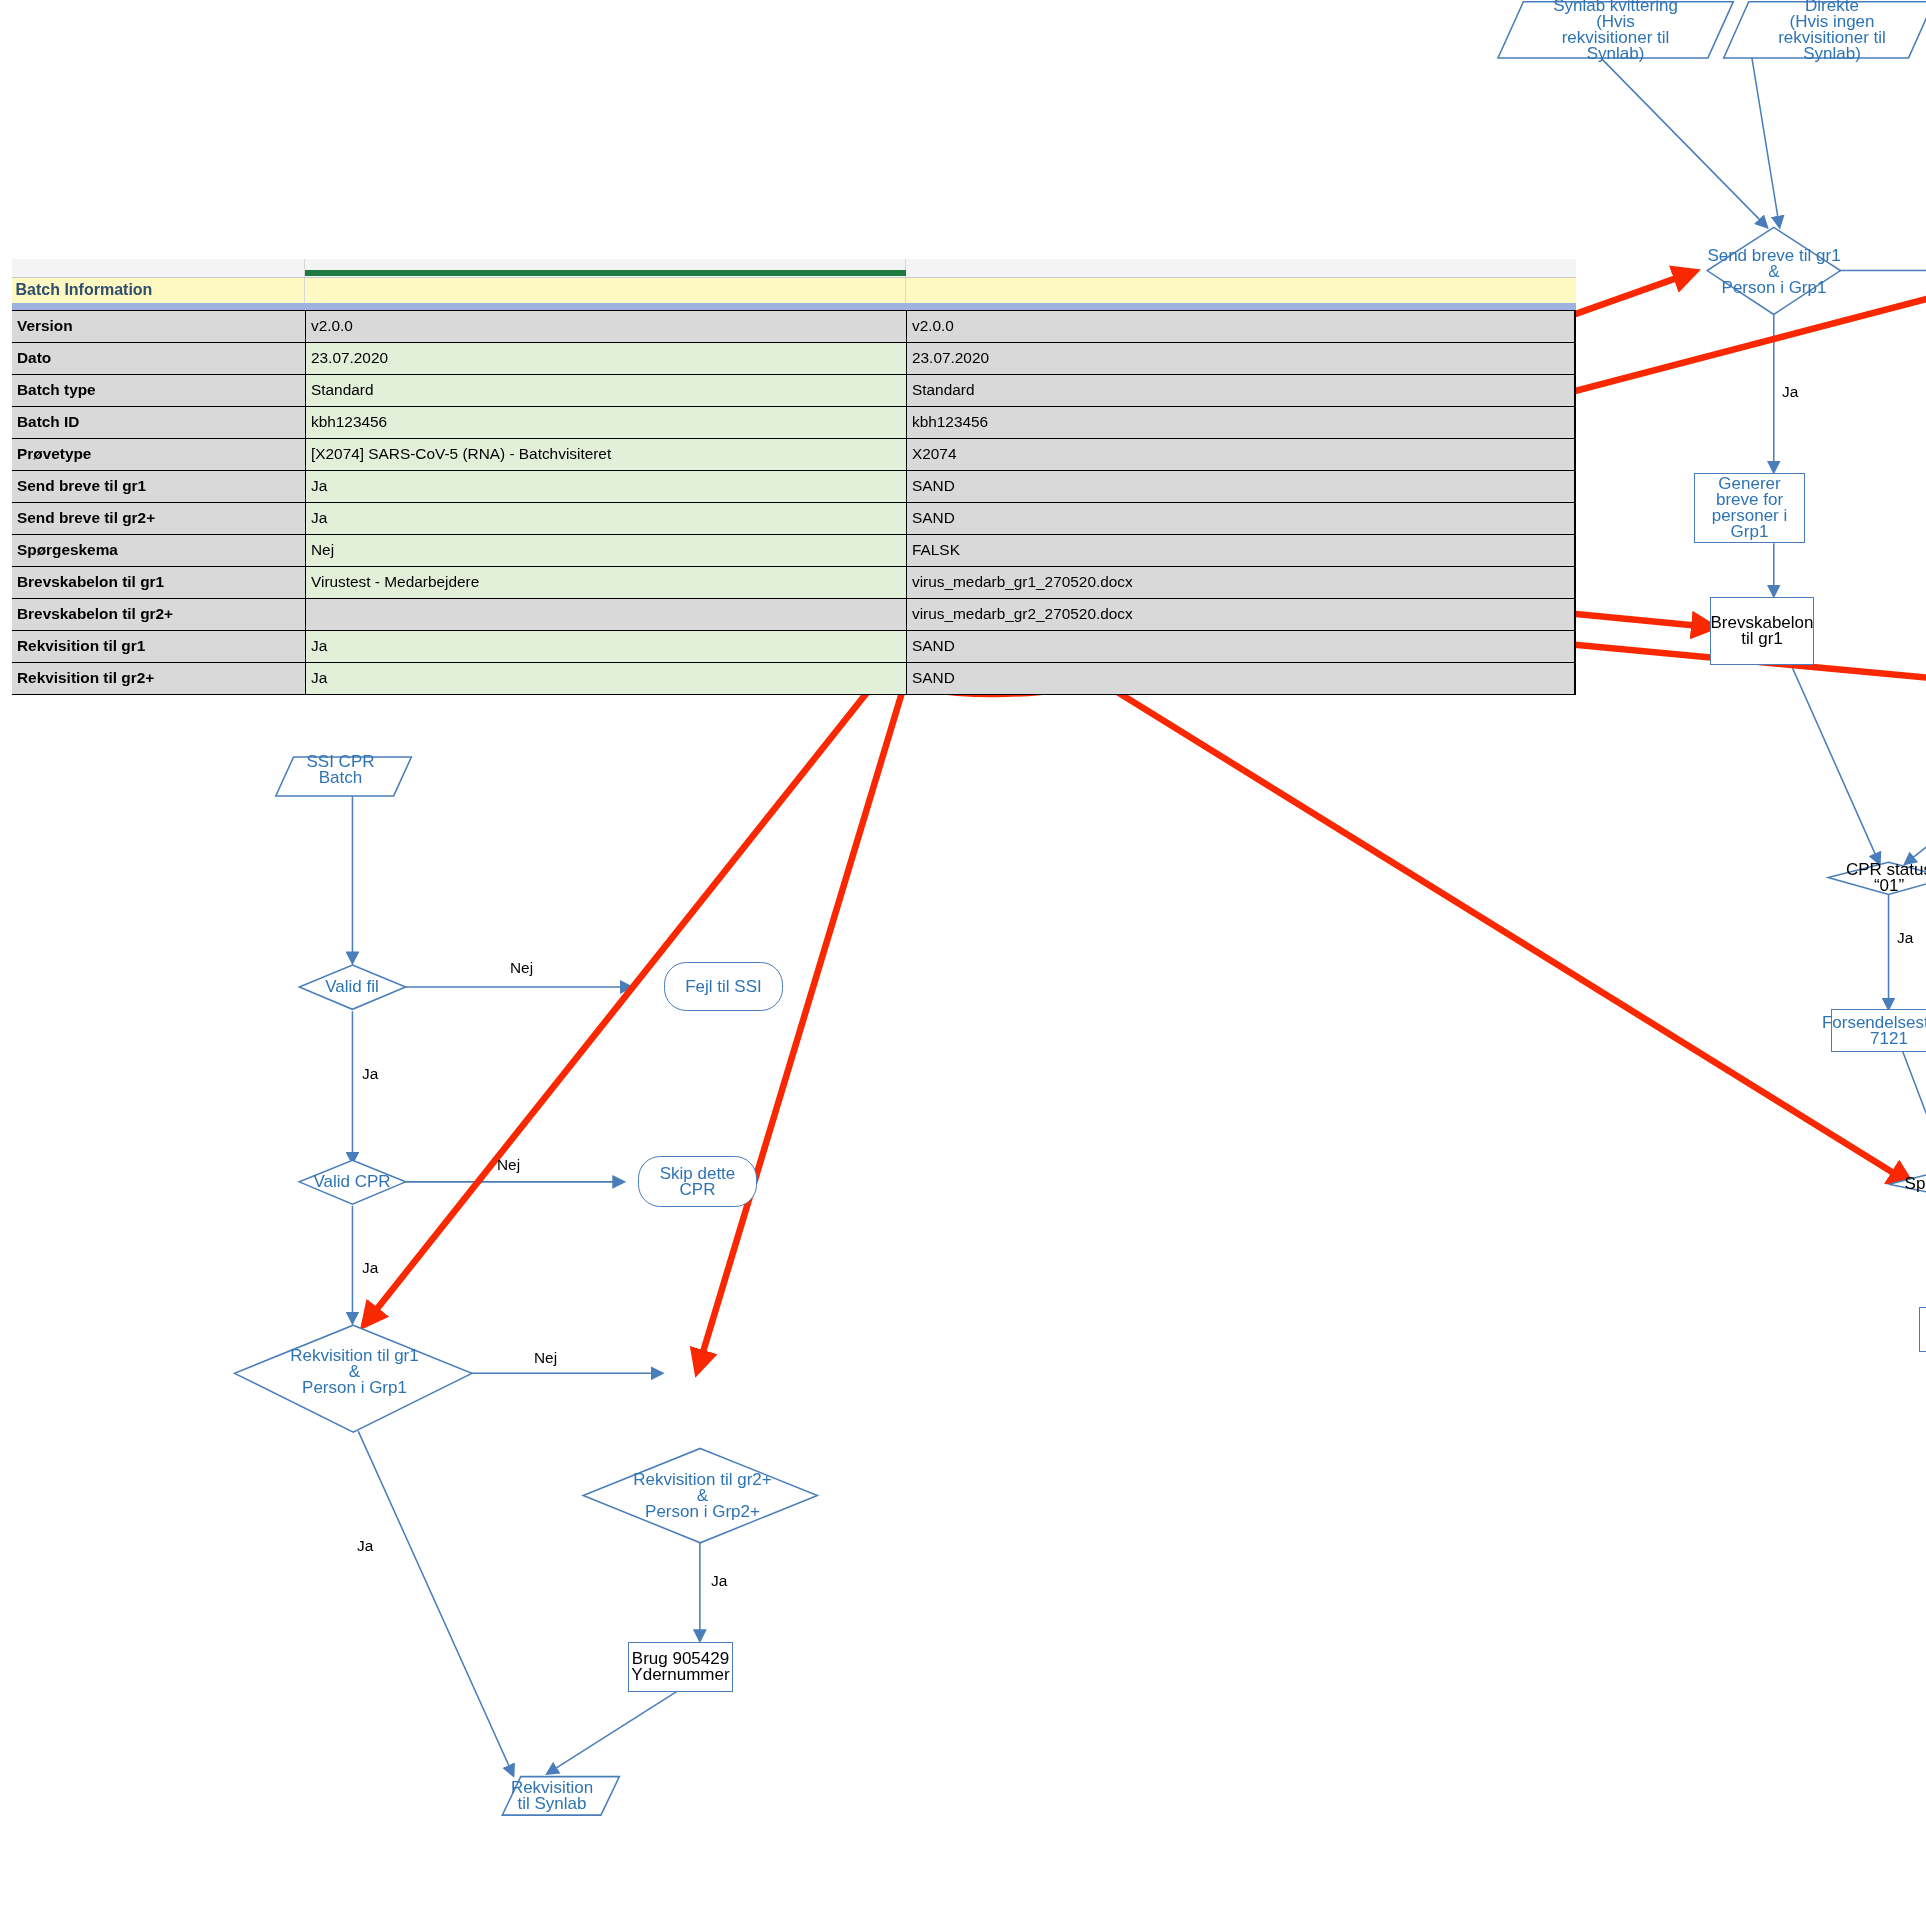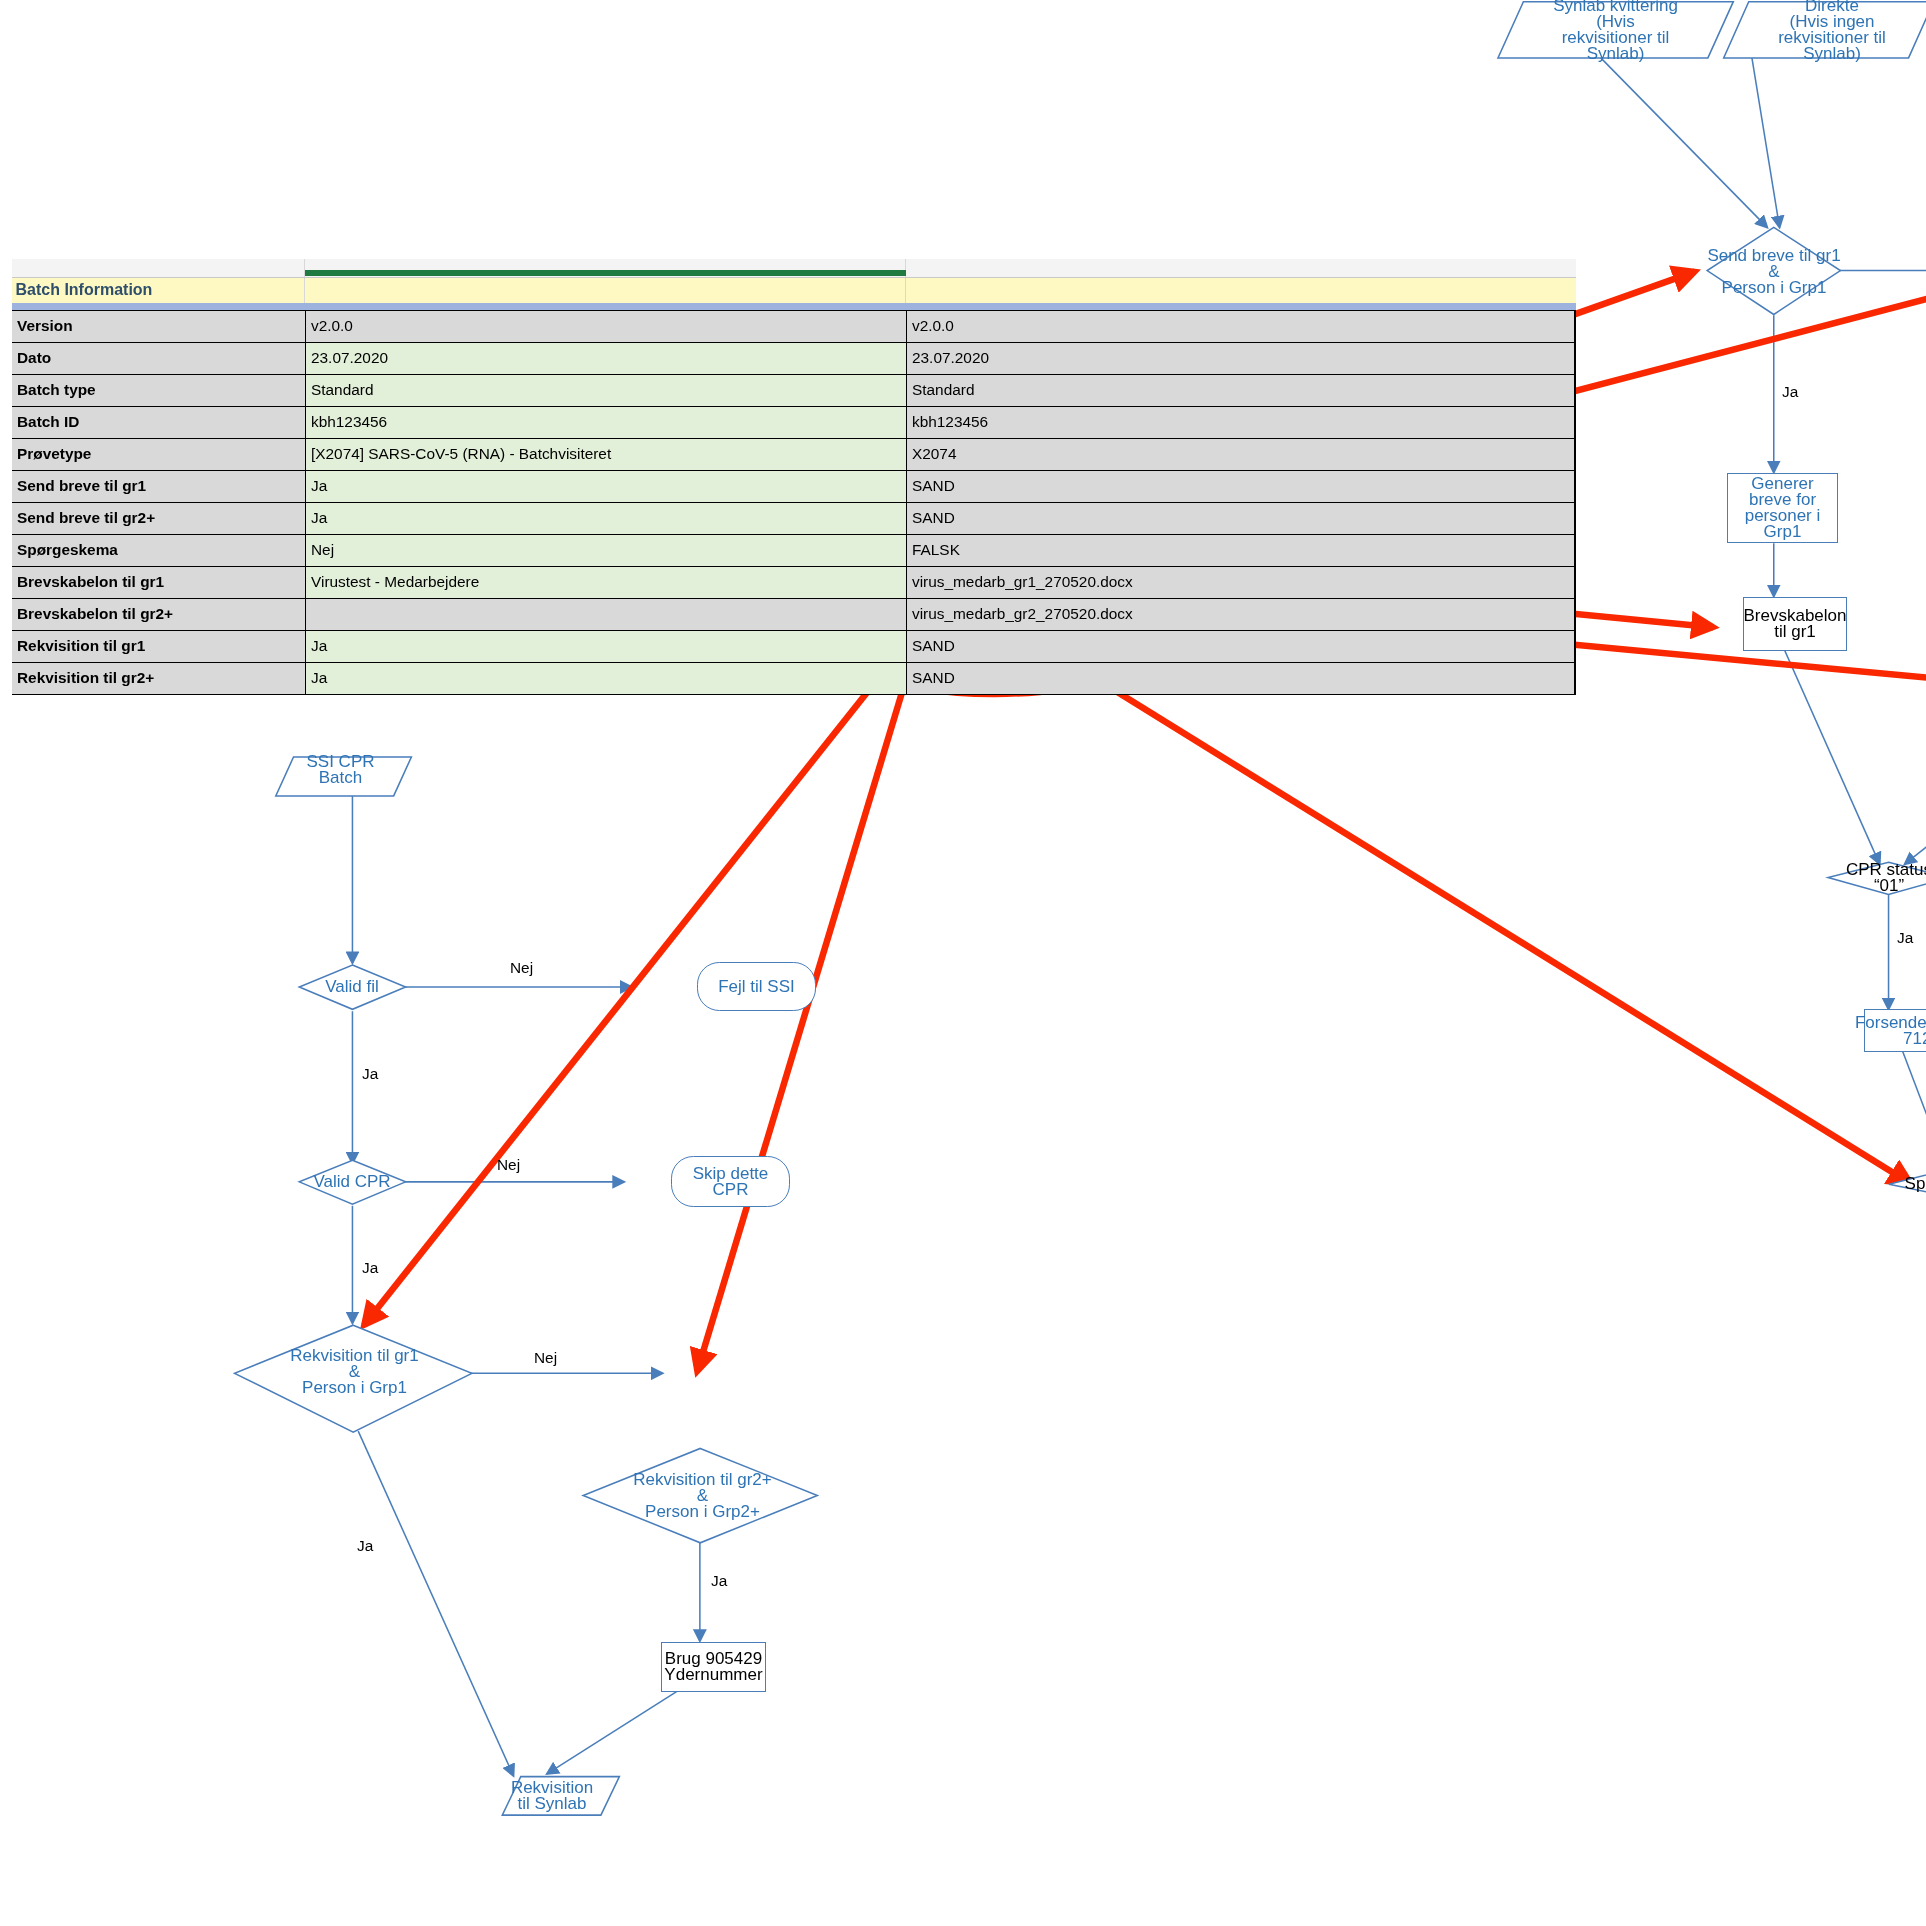--- a/index.html
+++ b/index.html
@@ -21,21 +21,21 @@
   .cell.c1{left:0;width:293px;background:#d9d9d9;font-weight:bold;}
   .cell.c2{left:293px;width:601px;background:#e2efd9;border-left:1.5px solid #000;}
   .cell.c2.gray{background:#d9d9d9;}
   .cell.c3{left:894px;width:670px;background:#d9d9d9;border-left:1.5px solid #000;border-right:2.3px solid #000;}
   .xl-row.first{border-top:1.5px solid #000;}
 
   
   .fc-label{position:absolute;color:#2e74b5;font-size:17px;line-height:16px;text-align:center;
             display:flex;align-items:center;justify-content:center;box-sizing:border-box;}
   .fc-black{color:#000;}
-  .box{position:absolute;border:1.2px solid #4a7ebb;background:#fff;box-sizing:border-box;margin-left:33px;}
+  .box{position:absolute;border:1.2px solid #4a7ebb;background:#fff;box-sizing:border-box;}
   .rounded{border-radius:22.3px;}
   .edge-lbl{position:absolute;font-size:15.4px;color:#000;font-family:"Liberation Sans",sans-serif;}
 
   svg.layer{position:absolute;left:0;top:0;width:2303px;height:2207px;pointer-events:none;}
 </style>
 </head>
 <body>
 
 <div id="page">
 
@@ -253,21 +253,21 @@
 Person i Grp1</span>
   </div>
 
   <div class="box" style="left:1694px;top:473px;width:111px;height:70px;">
     <div class="fc-label" style="left:0;top:0;width:100%;height:100%;">
       <span style="white-space:pre-line">Generer breve for
 personer i Grp1</span>
     </div>
   </div>
 
-  <div class="box" style="left:1710px;top:597px;width:104px;height:54px;">
+  <div class="box" style="left:1710px;top:597px;width:104px;height:68px;">
     <div class="fc-label fc-black" style="left:0;top:0;width:100%;height:100%;">
       <span style="white-space:pre-line">Brevskabelon
 til gr1</span>
     </div>
   </div>
 
   <div class="fc-label fc-black" style="left:1832px;top:859px;width:114px;height:37px;">
     <span style="white-space:pre-line">CPR status
 “01”</span>
   </div>

